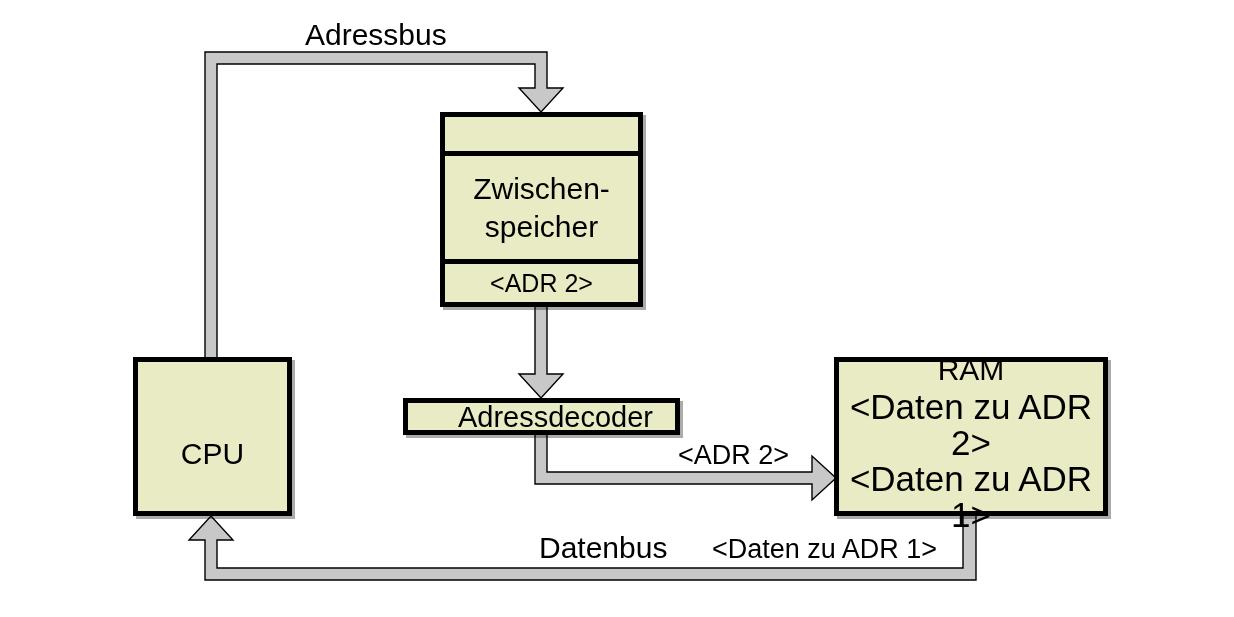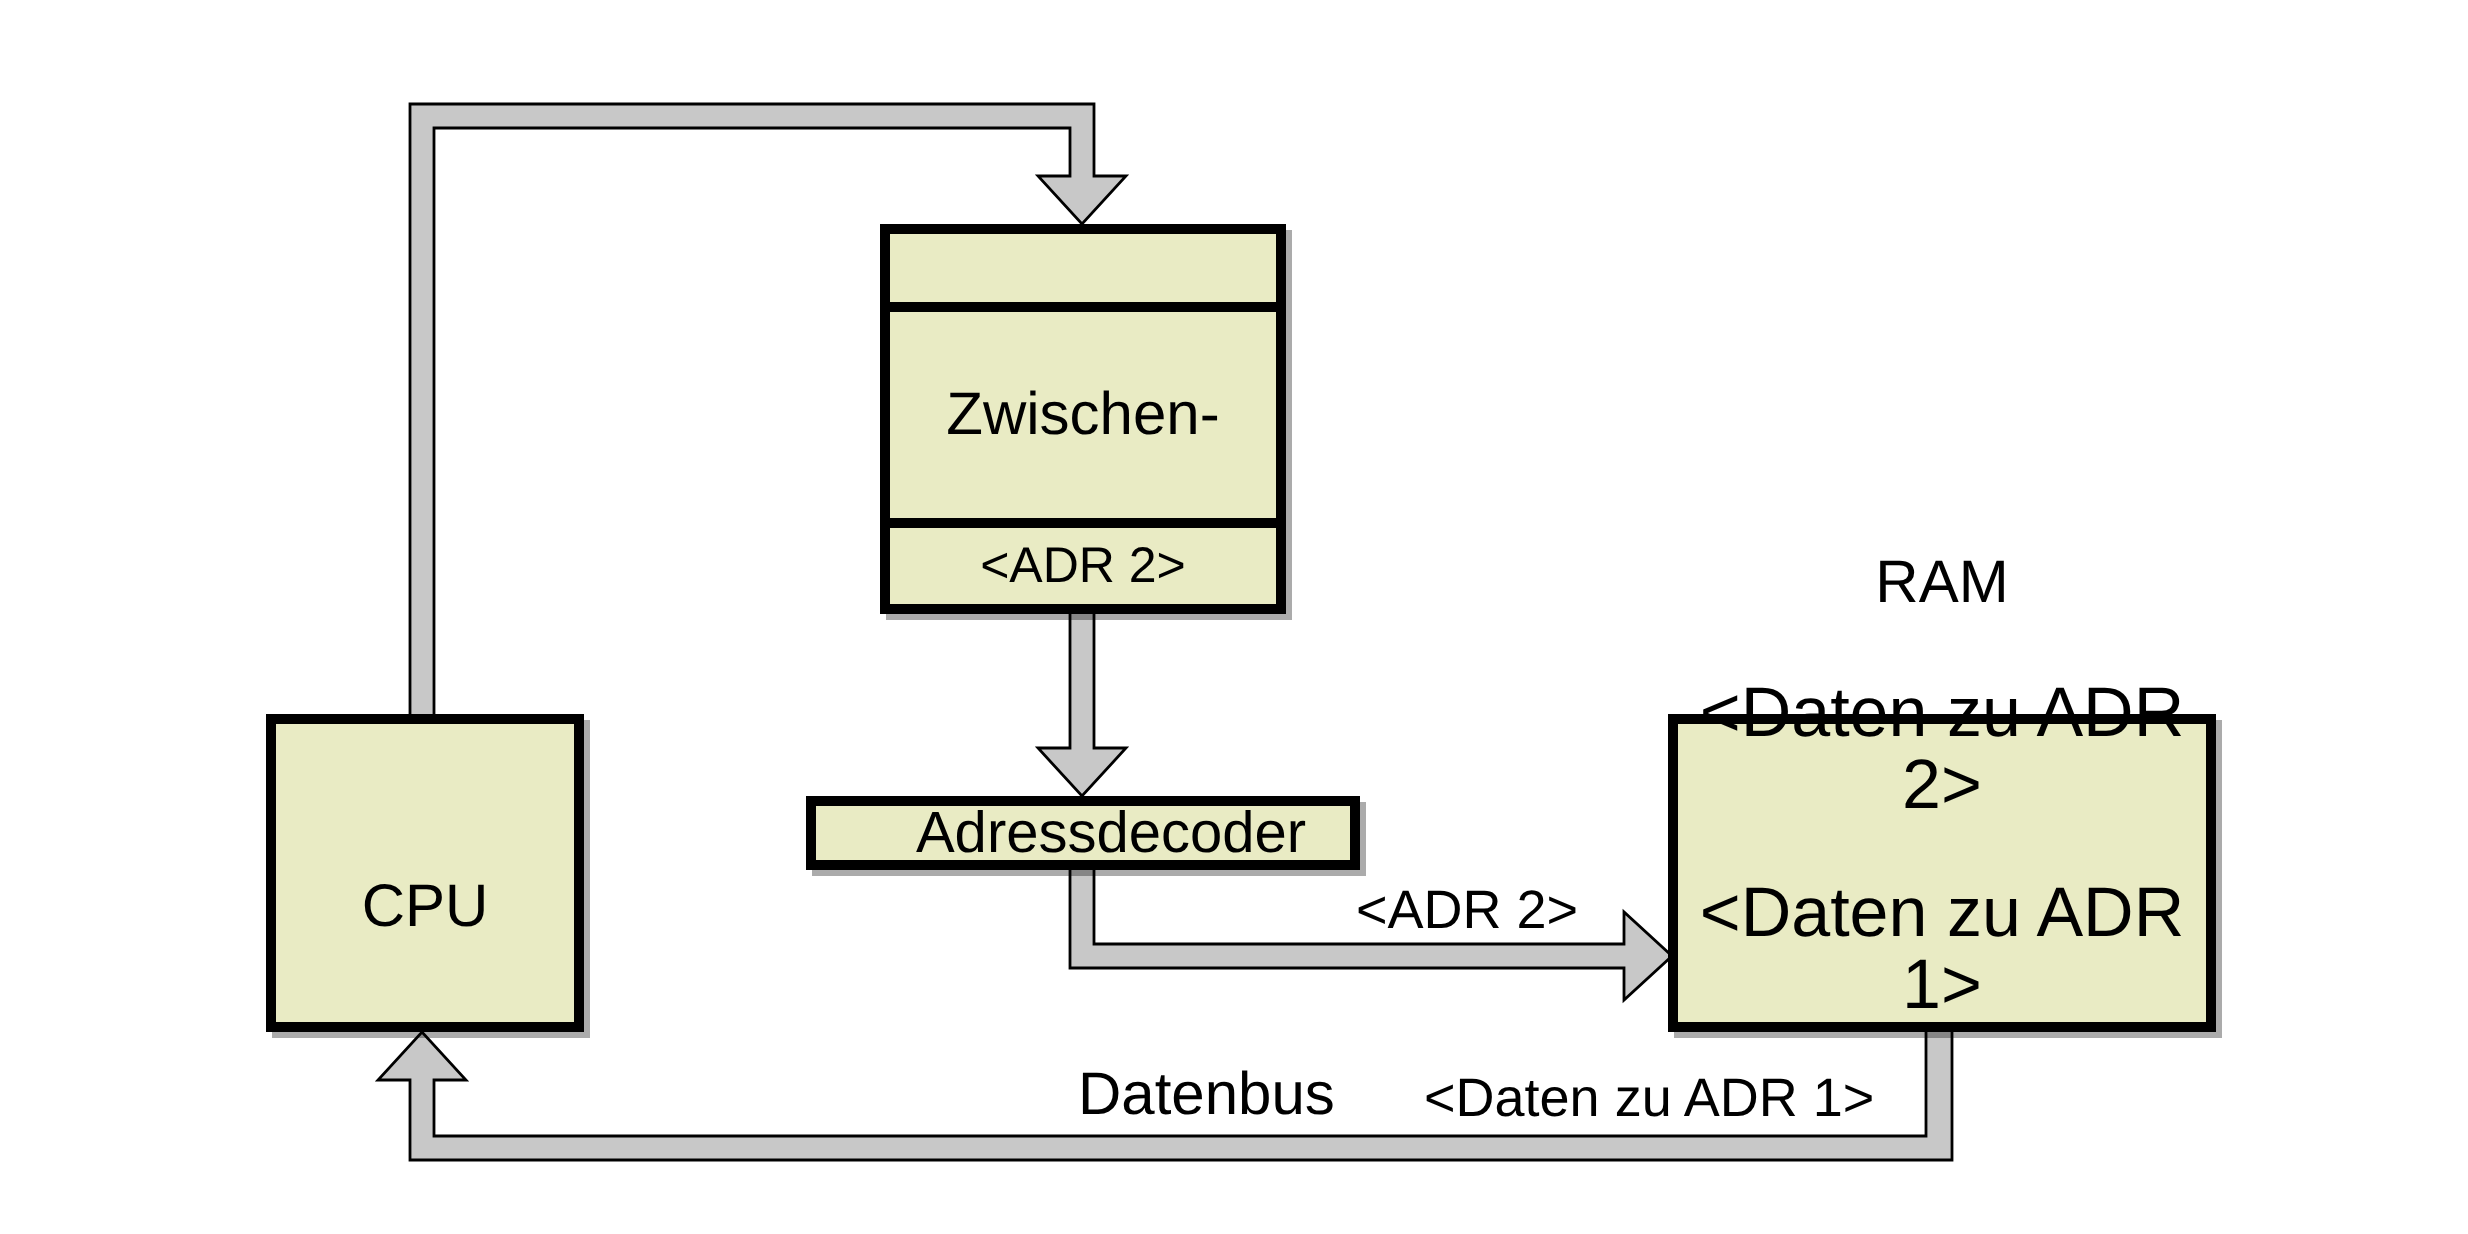--- a/index.html
+++ b/index.html
@@ -44,23 +44,22 @@
     left: 133px; top: 357px; width: 159px; height: 159px;
     justify-content: center;
   }
   #box-cpu .label {
     font-size: 30px;
     line-height: 34px;
     margin-top: 35px;
   }
   #box-ram {
     left: 834px; top: 357px; width: 274px; height: 159px;
-    justify-content: flex-end;
+    justify-content: center;
     padding-top: 10px;
-    gap: 28px;
   }
   #box-ram .title {
     font-size: 30px;
     line-height: 38px;
   }
   #box-ram .row {
     font-size: 35px;
     line-height: 36px;
   }
   #box-zs {
@@ -158,37 +157,39 @@
              L 205,540
              L 189,540
              L 211,516
              L 233,540
              L 217,540
              L 217,568
              L 963,568
              Z" fill="#c8c8c8" stroke="#000000" stroke-width="1.4" stroke-linejoin="miter"></path>
   </svg>
 
+  <div class="flabel" id="lbl-adressbus">Adressbus</div>
 
   <div class="flabel" id="lbl-adr2-bus">&lt;ADR 2&gt;</div>
 
   <div class="flabel" id="lbl-datenbus">Datenbus</div>
 
   <div class="flabel" id="lbl-daten-adr1">&lt;Daten zu ADR 1&gt;</div>
 
   <div class="box shadowed" id="box-cpu">
     <div class="label">CPU</div>
   </div>
 
   <div class="box shadowed" id="box-zs">
     <div class="zs-cell zs-top">
       <span></span>
     </div>
     <div class="zs-cell zs-mid">
       <span>Zwischen-</span>
+      <span>speicher</span>
     </div>
     <div class="zs-cell zs-bot">
       <span>&lt;ADR 2&gt;</span>
     </div>
   </div>
 
   <div class="box shadowed" id="box-decoder">
     <div class="label">Adressdecoder</div>
   </div>
 

